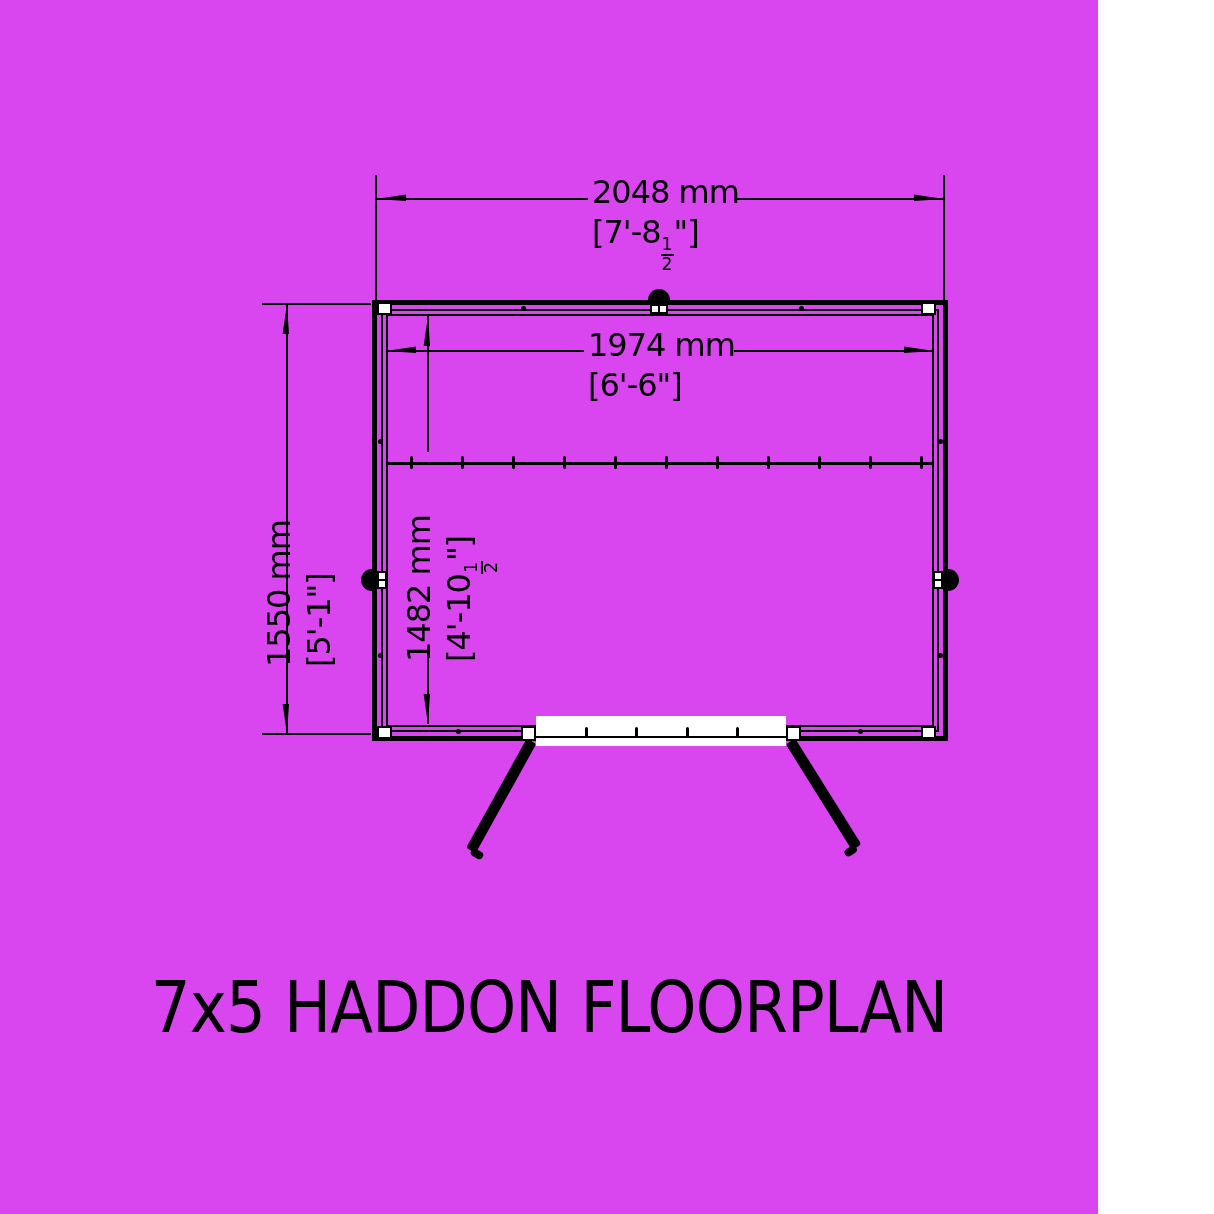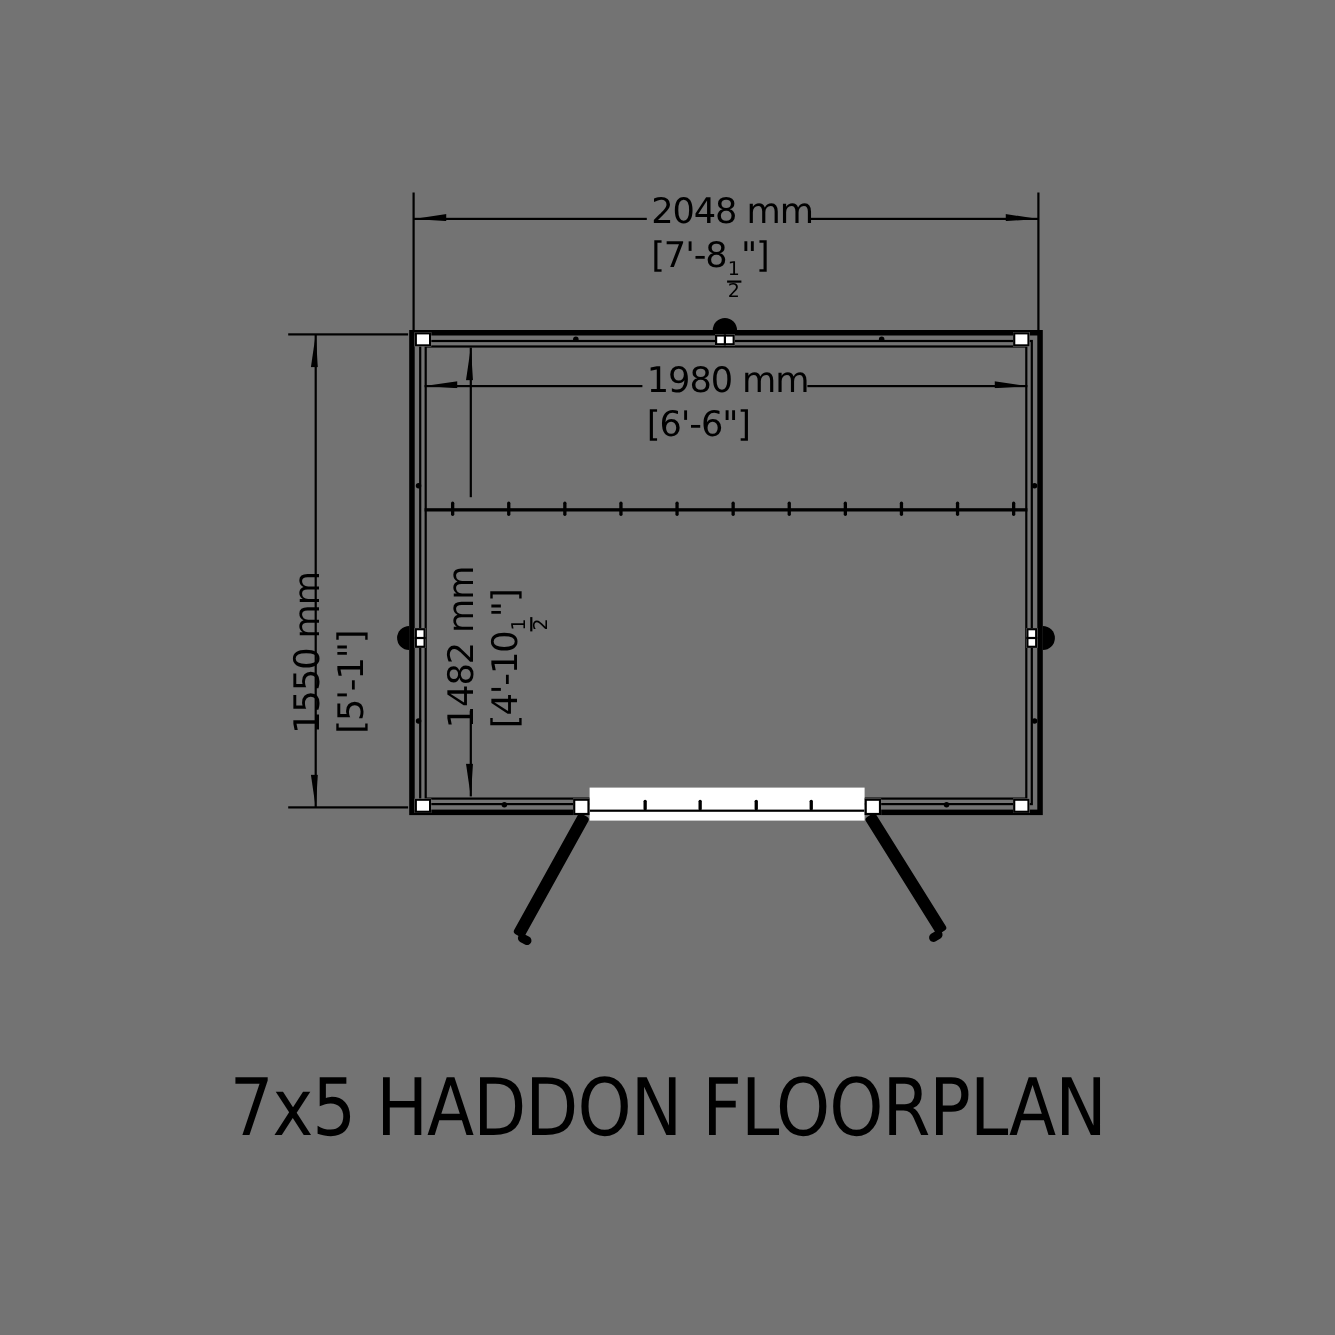--- a/index.html
+++ b/index.html
@@ -1,16 +1,16 @@
 <!DOCTYPE html>
 <html><head>
 <meta charset="utf-8">
 <style>
   html,body{margin:0;padding:0;background:#fff;}
-  .stage{position:relative;width:1214px;height:1214px;background:#737373;overflow:hidden;
+  .stage{position:relative;width:1098px;height:1214px;background:#d946ef;overflow:hidden;
          font-family:"DejaVu Sans",sans-serif;color:#000;}
   .abs{position:absolute;}
   .ln{position:absolute;background:#000;}
   
   .wall-outer{position:absolute;left:372px;top:300px;width:576px;height:441px;border:5px solid #000;box-sizing:border-box;}
   .wall-mid{position:absolute;left:381px;top:309px;width:558px;height:423px;border:2px solid #000;box-sizing:border-box;}
   .wall-inner{position:absolute;left:386px;top:314px;width:548px;height:413px;border:2px solid #000;box-sizing:border-box;}
   .blockette{position:absolute;background:#fff;border:2px solid #000;box-sizing:border-box;}
   .dot{position:absolute;width:5px;height:5px;border-radius:50%;background:#000;}
   
@@ -123,21 +123,21 @@
           <span class="num">1</span>
           <span class="den">2</span>
         </span><span>"]</span></div>
   </div>
 
   <div class="ln" style="left:386px;top:350px;width:198px;height:2px;"></div>
   <div class="ln" style="left:734px;top:350px;width:200px;height:2px;"></div>
   <div class="arr l" style="left:386px;top:346px;"></div>
   <div class="arr r" style="left:904px;top:346px;"></div>
   <div class="dimtext" style="left:588px;top:325px;">
-    <div>1980 mm</div>
+    <div>1974 mm</div>
     <div>[6'-6"]</div>
   </div>
 
   <div class="ln" style="left:262px;top:303px;width:109px;height:2px;"></div>
   <div class="ln" style="left:262px;top:733px;width:109px;height:2px;"></div>
   <div class="ln" style="left:286px;top:304px;width:2px;height:430px;"></div>
   <div class="arr u" style="left:282px;top:304px;"></div>
   <div class="arr d" style="left:282px;top:704px;"></div>
   <div class="dimtext rot" style="left:186px;top:510px;width:230px;height:84px;">
     <div>1550 mm</div>

